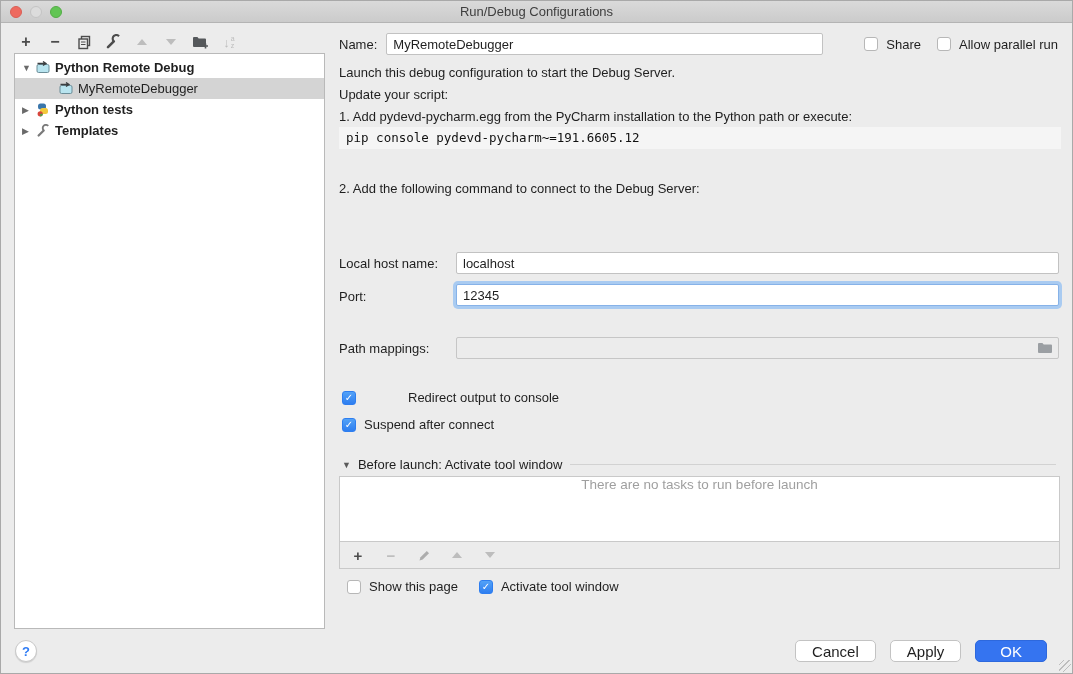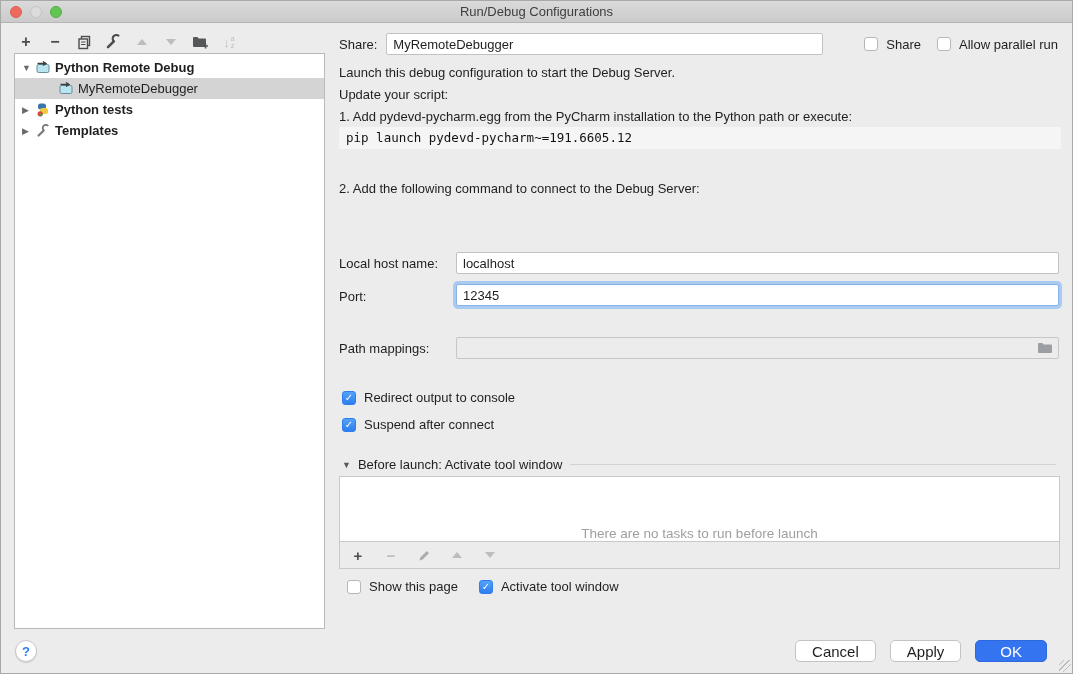--- a/index.html
+++ b/index.html
@@ -44,21 +44,21 @@
   .text-input{height:22px;border:1px solid #c2c2c2;border-radius:2px;background:#fff;
     font-family:"Liberation Sans","DejaVu Sans",sans-serif;font-size:13px;color:#1f1f1f;padding:0 6px;outline:none;}
   .checkbox{width:14px;height:14px;border:1px solid #b7b7b7;border-radius:3px;background:#fff;
     display:inline-flex;align-items:center;justify-content:center;flex:0 0 14px;}
   .checkbox.checked{background:linear-gradient(#53a2f7,#2e7ef0);border-color:#2e7ef0;}
   .checkbox.checked::after{content:"✓";color:#fff;font-size:10px;font-weight:bold;}
   .cblabel{margin-left:8px;}
   .codebox{background:#f5f5f5;font-family:"DejaVu Sans Mono","Liberation Mono",monospace;
     font-size:12.5px;color:#111;white-space:nowrap;overflow:hidden;}
   .sep{flex:1;height:1px;background:#d2d2d2;margin-left:8px;}
-  .taskpanel{background:#fff;border:1px solid #c9c9c9;display:flex;align-items:flex-end;justify-content:center;
+  .taskpanel{background:#fff;border:1px solid #c9c9c9;display:flex;align-items:flex-start;justify-content:center;
     color:#9f9f9f;font-size:13.5px;}
   .tasktoolbar{background:#ececec;border:1px solid #c9c9c9;border-top:none;display:flex;align-items:center;
     padding-left:9px;gap:15px;}
   .pathfield{background:#ececec;border:1px solid #c6c6c6;border-radius:2px;position:relative;}
   .pathfield .folder{position:absolute;right:5px;top:3px;}
   .focused{border:1px solid #86b2e8 !important;box-shadow:0 0 0 3px #a9cbf1;}
   
   .btn{height:22px;padding:0 16px;border:1px solid #c3c3c3;border-radius:5px;background:#fff;
     font-family:inherit;font-size:15px;color:#1f1f1f;display:flex;align-items:center;justify-content:center;}
   .btn.primary{background:#3574f0;border-color:#2d68dd;color:#fff;padding:0 24px;}
@@ -159,55 +159,55 @@
         <svg width="14" height="14" viewBox="0 0 16 16" fill="none">
             <path d="M14 2.2 A3.6 3.6 0 1 0 8.6 7" stroke="#7a7a7a" stroke-width="2.1"></path>
             <path d="M3 13.2 L8.8 7.4" stroke="#7a7a7a" stroke-width="2.6" stroke-linecap="round"></path>
           </svg>
       </span>
       <span class="lbl">Templates</span>
     </div>
   </div>
 
   <div class="abs rowflex" style="left:338px;right:14px;top:31px;height:24px;">
-    <span style="margin-right:9px;">Share:</span>
+    <span style="margin-right:9px;">Name:</span>
     <input class="text-input" style="width: 437px;" value="MyRemoteDebugger">
     <span class="rowflex" style="margin-left:auto;">
       <span class="checkbox"></span>
       <span class="cblabel">Share</span>
     </span>
     <span class="rowflex" style="margin-left:16px;">
       <span class="checkbox"></span>
       <span class="cblabel">Allow parallel run</span>
     </span>
   </div>
 
   <div class="abs" style="left:338px;top:64px;">Launch this debug configuration to start the Debug Server.</div>
   <div class="abs" style="left:338px;top:86px;">Update your script:</div>
   <div class="abs" style="left:338px;top:108px;">1. Add pydevd-pycharm.egg from the PyCharm installation to the Python path or execute:</div>
-  <div class="abs codebox" style="left:338px;top:126px;width:722px;height:22px;line-height:22px;padding:0 7px;">pip launch pydevd-pycharm~=191.6605.12</div>
+  <div class="abs codebox" style="left:338px;top:126px;width:722px;height:22px;line-height:22px;padding:0 7px;">pip console pydevd-pycharm~=191.6605.12</div>
   <div class="abs" style="left:338px;top:155px;margin-top:25px;">2. Add the following command to connect to the Debug Server:</div>
 
   <div class="abs" style="left:338px;top:255px;">Local host name:</div>
   <input class="text-input abs" style="left: 455px; top: 251px; width: 603px;" value="localhost">
 
   <div class="abs" style="left:338px;top:288px;">Port:</div>
   <input class="text-input abs focused" style="left: 455px; top: 283px; width: 603px;" value="12345">
 
   <div class="abs" style="left:338px;top:340px;">Path mappings:</div>
   <div class="abs pathfield" style="left:455px;top:336px;width:603px;height:22px;">
     <span></span>
     <span class="folder">
       <svg width="16" height="13" viewBox="0 0 16 13">
           <path d="M1 3 a1 1 0 0 1 1-1 h3.4 l1.3 1.5 H14 a1 1 0 0 1 1 1 V11 a1 1 0 0 1-1 1 H2 a1 1 0 0 1-1-1 z" fill="#9b9fa3"></path>
         </svg>
     </span>
   </div>
 
-  <div class="abs rowflex" style="left:341px;top:389px;">
+  <div class="abs rowflex" style="left:341px;top:389px;gap:44px;">
     <span class="checkbox checked"></span>
     <span class="cblabel">Redirect output to console</span>
   </div>
   <div class="abs rowflex" style="left:341px;top:416px;">
     <span class="checkbox checked"></span>
     <span class="cblabel">Suspend after connect</span>
   </div>
 
   <div class="abs rowflex" style="left:341px;right:16px;top:456px;">
     <span style="font-size:9px;color:#5a5a5a;margin-right:7px;">▼</span>

